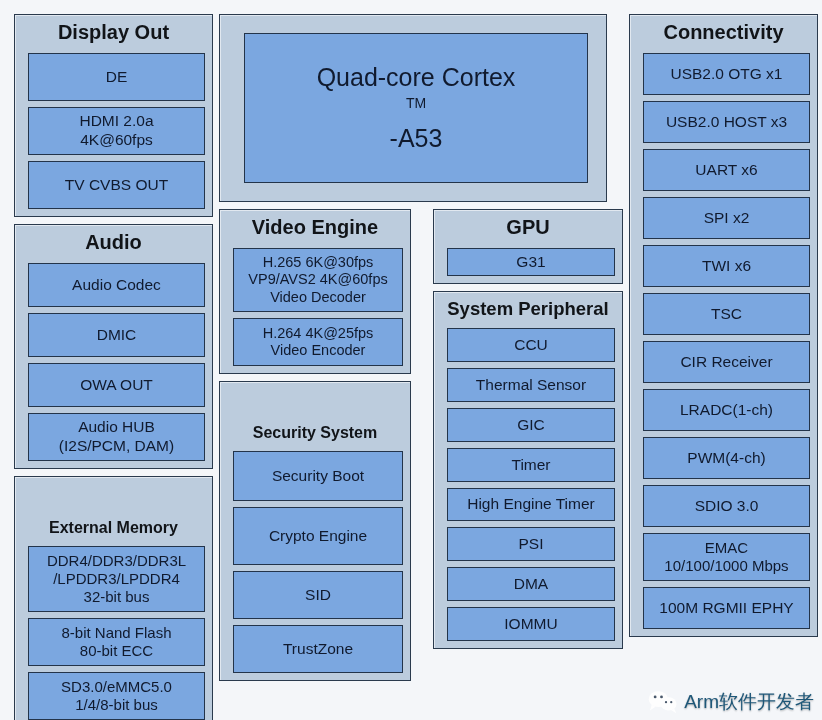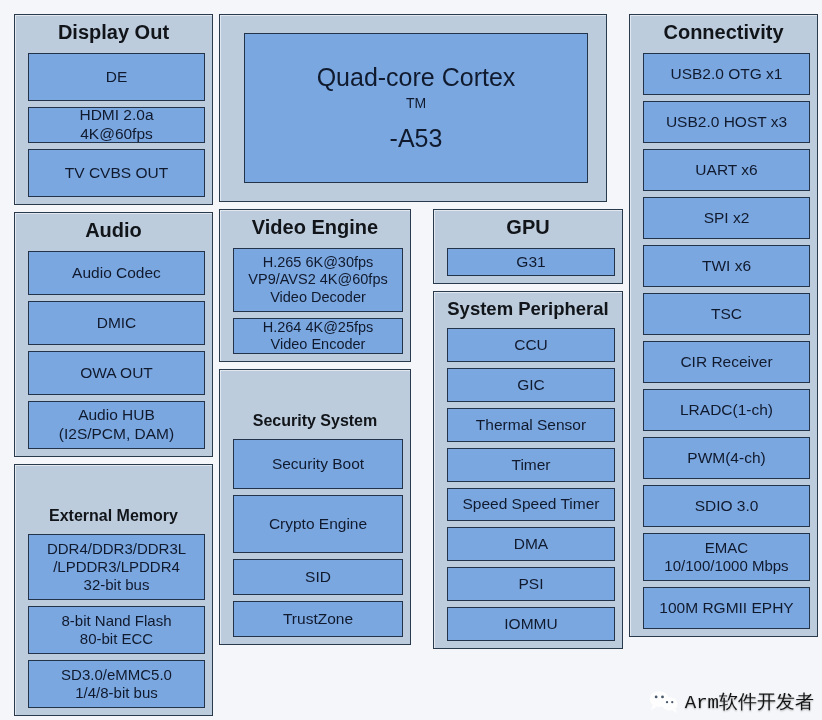--- a/index.html
+++ b/index.html
@@ -79,21 +79,21 @@
   }
   .block span { display: block; white-space: nowrap; }
 
   
   .h-cpu   { height: 150px; font-size: 25px; }
   .h-42    { height: 42px; }
   .h-44    { height: 44px; }
   .h-46    { height: 28px; }
   .h-48    { height: 48px; }
   .h-50    { height: 50px; }
-  .h-52    { height: 36px; }
+  .h-52    { height: 48px; }
   .h-58    { height: 58px; }
   .h-64    { height: 64px; }
   .h-66    { height: 66px; }
   .h-33    { height: 33px; }
   .h-34    { height: 34px; }
 
   .tight { font-size: 15px; line-height: 1.2; }
   .tiny  { font-size: 14.5px; line-height: 1.18; }
 
   sup { font-size: 0.56em; vertical-align: super; line-height: 0; }
@@ -107,23 +107,23 @@
     right: 8px;
     bottom: 5px;
     display: flex;
     align-items: center;
     gap: 6px;
     opacity: 0.92;
     pointer-events: none;
   }
   #watermark .wm-text {
     font-size: 19px;
-    color: #000000;
+    color: #0c4a6e;
     text-shadow: 0 1px 2px rgba(0,0,0,0.35);
-    font-family: Liberation Mono, monospace;
+    font-family: Liberation Sans, sans-serif;
     white-space: nowrap;
   }
   .wechat-logo { width: 30px; height: 26px; display:block; }
 </style>
 </head>
 <body>
 
 <div id="diagram">
 
   <div class="col col-left">
@@ -229,36 +229,36 @@
             <span>G31</span>
           </div>
         </div>
 
         <div class="group">
           <div class="group-title xs">System Peripheral</div>
           <div class="block h-34">
             <span>CCU</span>
           </div>
           <div class="block h-34">
+            <span>Thermal Sensor</span>
+          </div>
+          <div class="block h-34">
             <span>GIC</span>
           </div>
           <div class="block h-34">
-            <span>Thermal Sensor</span>
-          </div>
-          <div class="block h-34">
             <span>Timer</span>
           </div>
           <div class="block h-33">
-            <span>Speed Speed Timer</span>
+            <span>High Engine Timer</span>
+          </div>
+          <div class="block h-34">
+            <span>PSI</span>
           </div>
           <div class="block h-34">
             <span>DMA</span>
-          </div>
-          <div class="block h-34">
-            <span>PSI</span>
           </div>
           <div class="block h-34">
             <span>IOMMU</span>
           </div>
         </div>
 
       </div>
 
     </div>
   </div>

